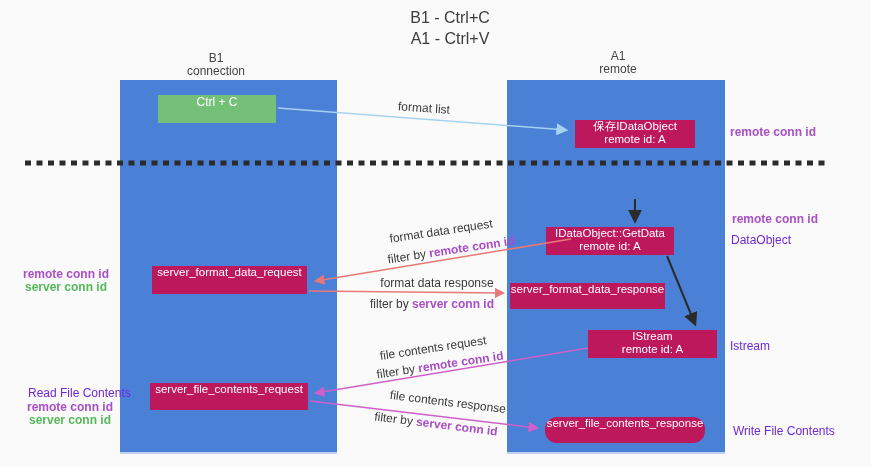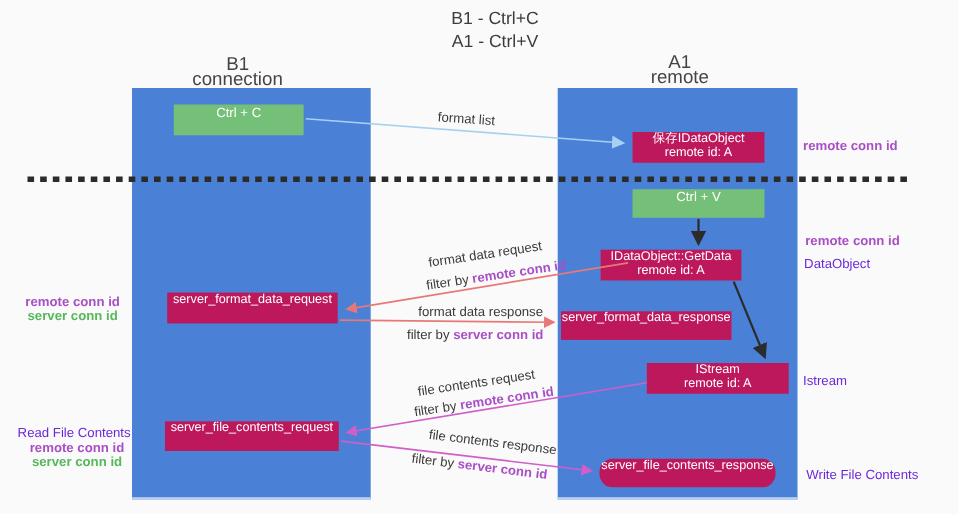--- a/index.html
+++ b/index.html
@@ -12,21 +12,21 @@
     width:871px;height:467px;
     background:#fafafa;
     overflow:hidden;
   }
   .title{
     position:absolute;left:330px;top:7px;width:240px;
     text-align:center;font-size:16px;line-height:21px;color:#3c3c3c;
   }
   .col-header{
     position:absolute;width:120px;text-align:center;
-    font-size:17px;line-height:13px;color:#444;
+    font-size:12px;line-height:13px;color:#444;
   }
   .col-header.left{left:156px;top:52px;}
   .col-header.right{left:558px;top:50px;}
   .column{
     position:absolute;top:80px;height:372px;
     background:#4a80d6;
     border-bottom:2px solid #bcd0ef;
   }
   .column.left{left:120px;width:217px;}
   .column.right{left:507px;width:218px;}
@@ -82,23 +82,20 @@
 
   <div class="node green" style="left:158px;top:95px;width:118px;height:28px;">
     <span>Ctrl + C</span>
   </div>
 
   <div class="node orange" style="left:575px;top:120px;width:120px;height:28px;">
     <span>保存IDataObject</span>
     <span>remote id: A</span>
   </div>
 
-  <div class="node green" style="left:575px;top:172px;width:120px;height:26px;">
-    <span>Ctrl + V</span>
-  </div>
 
   <div class="node orange" style="left:546px;top:227px;width:128px;height:28px;">
     <span>IDataObject::GetData</span>
     <span>remote id: A</span>
   </div>
 
   <div class="node orange" style="left:152px;top:266px;width:155px;height:28px;">
     <span>server_format_data_request</span>
   </div>
 
@@ -169,19 +166,19 @@
   <div class="side bold-purple" style="left:730px;top:125px;">remote conn id</div>
   <div class="side bold-purple" style="left:732px;top:212px;">remote conn id</div>
   <div class="side" style="left:731px;top:233px;">DataObject</div>
   <div class="side" style="left:730px;top:339px;">Istream</div>
   <div class="side" style="left:733px;top:424px;">Write File Contents</div>
 
   <div class="pair" style="left:20px;top:268px;">
     <div class="purple">remote conn id</div>
     <div class="greenlbl">server conn id</div>
   </div>
-  <div class="side" style="left:16px;top:386px;text-align:center;">Read File Contents</div>
+  <div class="side" style="left:28px;top:386px;text-align:center;">Read File Contents</div>
   <div class="pair" style="left:24px;top:401px;">
     <div class="purple">remote conn id</div>
     <div class="greenlbl">server conn id</div>
   </div>
 
 </div>
 
 </body></html>

